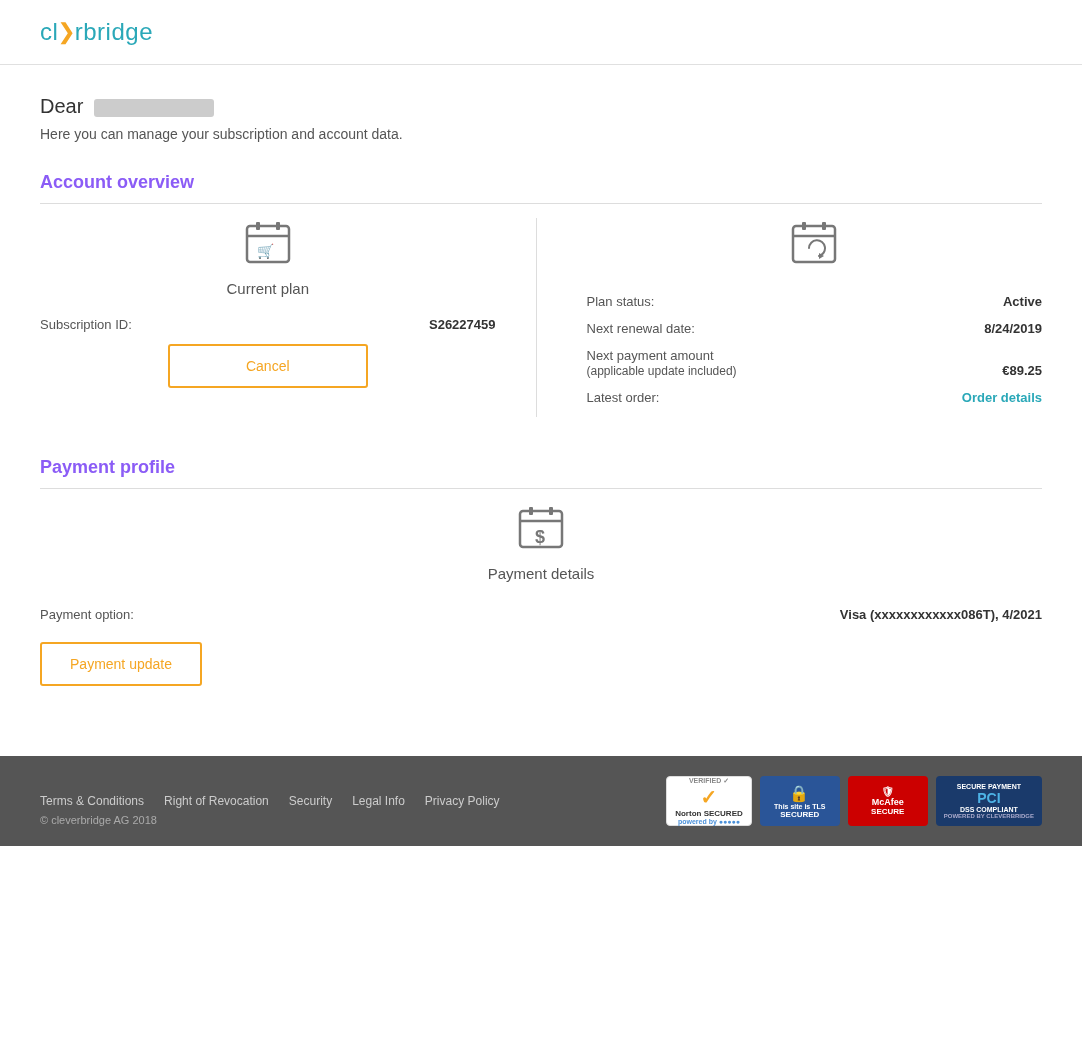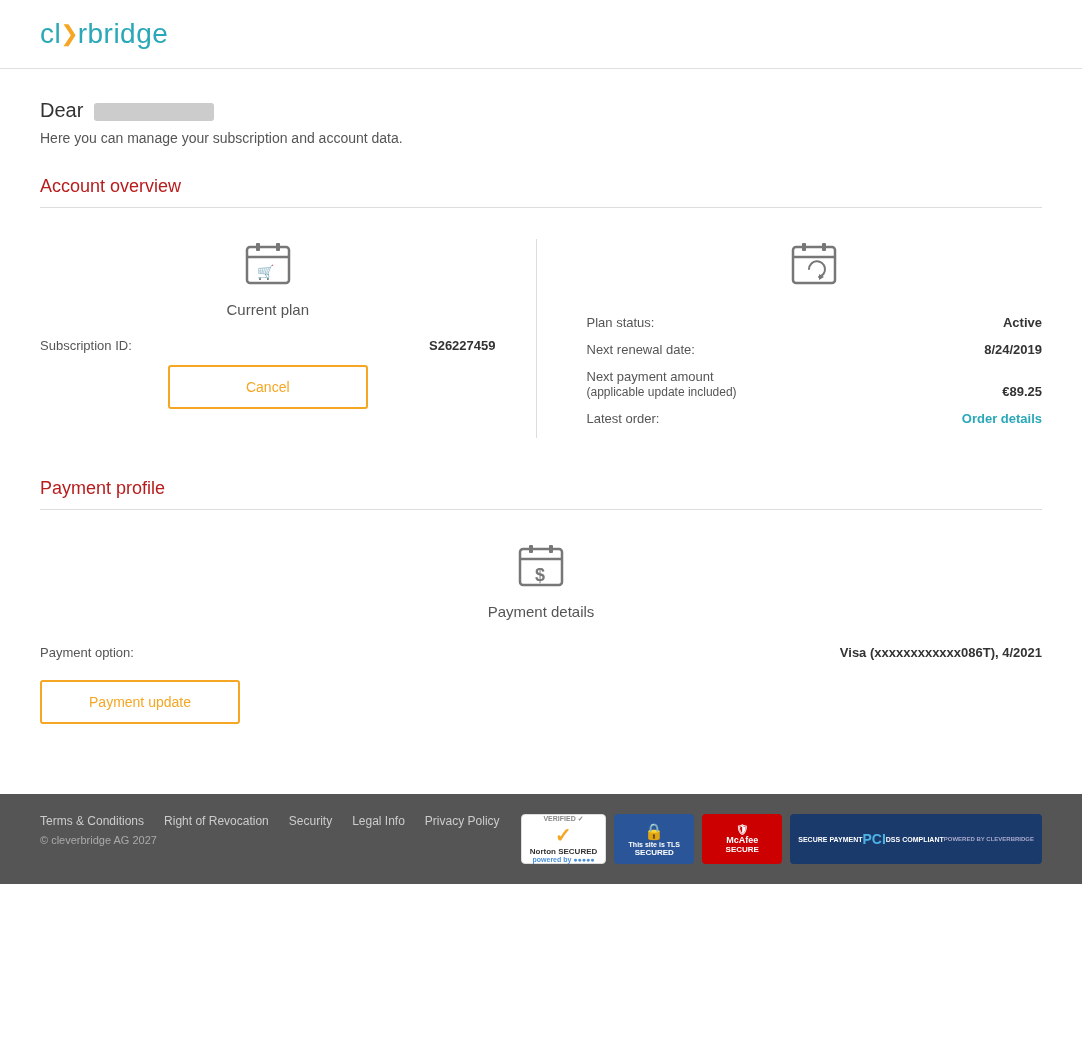--- a/index.html
+++ b/index.html
@@ -1,32 +1,32 @@
 <!DOCTYPE html>
 <html><head>
   <meta charset="utf-8">
   <style>
     * { box-sizing: border-box; margin: 0; padding: 0; }
     body { font-family: Arial, sans-serif; background: #fff; color: #333; font-size: 14px; }
 
     
     .header { padding: 18px 40px; border-bottom: 1px solid #e0e0e0; }
     .logo { display: flex; align-items: center; }
-    .logo-text { font-size: 28px; color: #2aa8b8; font-weight: 300; letter-spacing: 0.5px; }
+    .logo-text { font-size: 24px; color: #2aa8b8; font-weight: 300; letter-spacing: 0.5px; }
     .logo-arrow { color: #f5a623; font-size: 22px; margin: 0 -1px; }
 
     
     .main { max-width: 1082px; margin: 0 auto; padding: 30px 40px; }
 
     .greeting { margin-bottom: 30px; }
     .greeting h2 { font-size: 20px; font-weight: 400; margin-bottom: 8px; }
     .greeting .blurred { display: inline-block; background: #ccc; color: transparent; border-radius: 3px; user-select: none; width: 120px; height: 18px; vertical-align: middle; margin-left: 5px; }
     .greeting p { color: #555; font-size: 14px; }
 
-    .section-title { font-size: 18px; font-weight: 400; color: #b91c1c; padding-bottom: 10px; border-bottom: 1px solid #ddd; margin-bottom: 31px; }
+    .section-title { font-size: 18px; font-weight: 700; color: #8b5cf6; padding-bottom: 10px; border-bottom: 1px solid #ddd; margin-bottom: 14px; }
 
     
     .account-overview { margin-bottom: 40px; }
     .two-col { display: flex; }
     .col-left { flex: 1; padding-right: 40px; border-right: 1px solid #ddd; }
     .col-right { flex: 1; padding-left: 50px; }
 
     .panel-header { text-align: center; margin-bottom: 20px; }
     .panel-icon { font-size: 40px; color: #777; display: block; margin-bottom: 6px; line-height: 1; }
     .panel-title { font-size: 15px; color: #555; }
@@ -45,39 +45,39 @@
     .product-info .product-name .blurred-name { display: inline-block; background: #ccc; color: transparent; border-radius: 2px; width: 60px; height: 14px; vertical-align: middle; margin-right: 3px; }
     .product-info .product-base { font-size: 12px; color: #666; margin-top: 4px; }
 
     .cancel-btn { display: block; width: 200px; margin: 0 auto; padding: 12px 0; border: 2px solid #f5a623; background: #fff; color: #f5a623; font-size: 14px; cursor: pointer; text-align: center; border-radius: 3px; }
 
     
     .payment-profile { margin-bottom: 40px; }
     .payment-panel { text-align: left; }
     .payment-details-header { text-align: center; margin-bottom: 25px; }
 
-    .payment-btn { display: block; width: 200px; margin: 20px 0; padding: 12px 0; border: 2px solid #f5a623; background: #fff; color: #f5a623; font-size: 14px; cursor: pointer; text-align: center; border-radius: 3px; }
-
-    
-    footer { background: #555; color: #ccc; padding: 20px 40px; font-size: 12px; display: flex; justify-content: space-between; align-items: flex-start; flex-wrap: wrap; }
+    .payment-btn { display: block; width: 162px; margin: 20px 0; padding: 12px 0; border: 2px solid #f5a623; background: #fff; color: #f5a623; font-size: 14px; cursor: pointer; text-align: center; border-radius: 3px; }
+
+    
+    footer { background: #555; color: #ccc; padding: 20px 40px; font-size: 12px; display: flex; justify-content: space-between; align-items: flex-end; flex-wrap: wrap; }
     .footer-links { display: flex; gap: 20px; flex-wrap: wrap; margin-bottom: 6px; }
     .footer-links a { color: #ccc; text-decoration: none; font-size: 12px; }
     .footer-copy { color: #aaa; font-size: 11px; }
     .footer-left { display: flex; flex-direction: column; }
     .footer-badges { display: flex; align-items: center; gap: 8px; }
 
     
     .badge { border-radius: 4px; padding: 4px 8px; display: flex; align-items: center; justify-content: center; font-size: 9px; font-weight: bold; height: 50px; min-width: 80px; }
     .badge-norton { background: #fff; color: #333; flex-direction: column; border: 1px solid #ddd; }
 
     .badge-tls { background: #2a5598; color: #fff; flex-direction: column; font-size: 8px; }
 
     .badge-mcafee { background: #c00; color: #fff; flex-direction: column; font-size: 8px; }
 
-    .badge-pci { background: #1a3a6b; color: #fff; flex-direction: row; font-size: 8px; }
+    .badge-pci { background: #1a3a6b; color: #fff; flex-direction: column; font-size: 8px; }
   </style>
 </head>
 <body>
 
 <header>
   <div class="header">
     <div class="logo">
       <span class="logo-text">cl</span>
       <span class="logo-arrow">❯</span>
       <span class="logo-text">rbridge</span>
@@ -194,21 +194,21 @@
 
 <footer>
   <div class="footer-left">
     <div class="footer-links">
       <a href="#">Terms &amp; Conditions</a>
       <a href="#">Right of Revocation</a>
       <a href="#">Security</a>
       <a href="#">Legal Info</a>
       <a href="#">Privacy Policy</a>
     </div>
-    <div class="footer-copy">© cleverbridge AG 2027</div>
+    <div class="footer-copy">© cleverbridge AG 2018</div>
   </div>
 
   <div class="footer-badges">
 
     <div class="badge badge-norton">
       <span style="font-size:7px;color:#888;">VERIFIED ✓</span>
       <span style="font-size:20px;color:#f5a623;">✓</span>
       <span style="font-size:8px;font-weight:bold;color:#333;">Norton SECURED</span>
       <span style="font-size:7px;color:#4a90d9;">powered by ●●●●●</span>
     </div>

